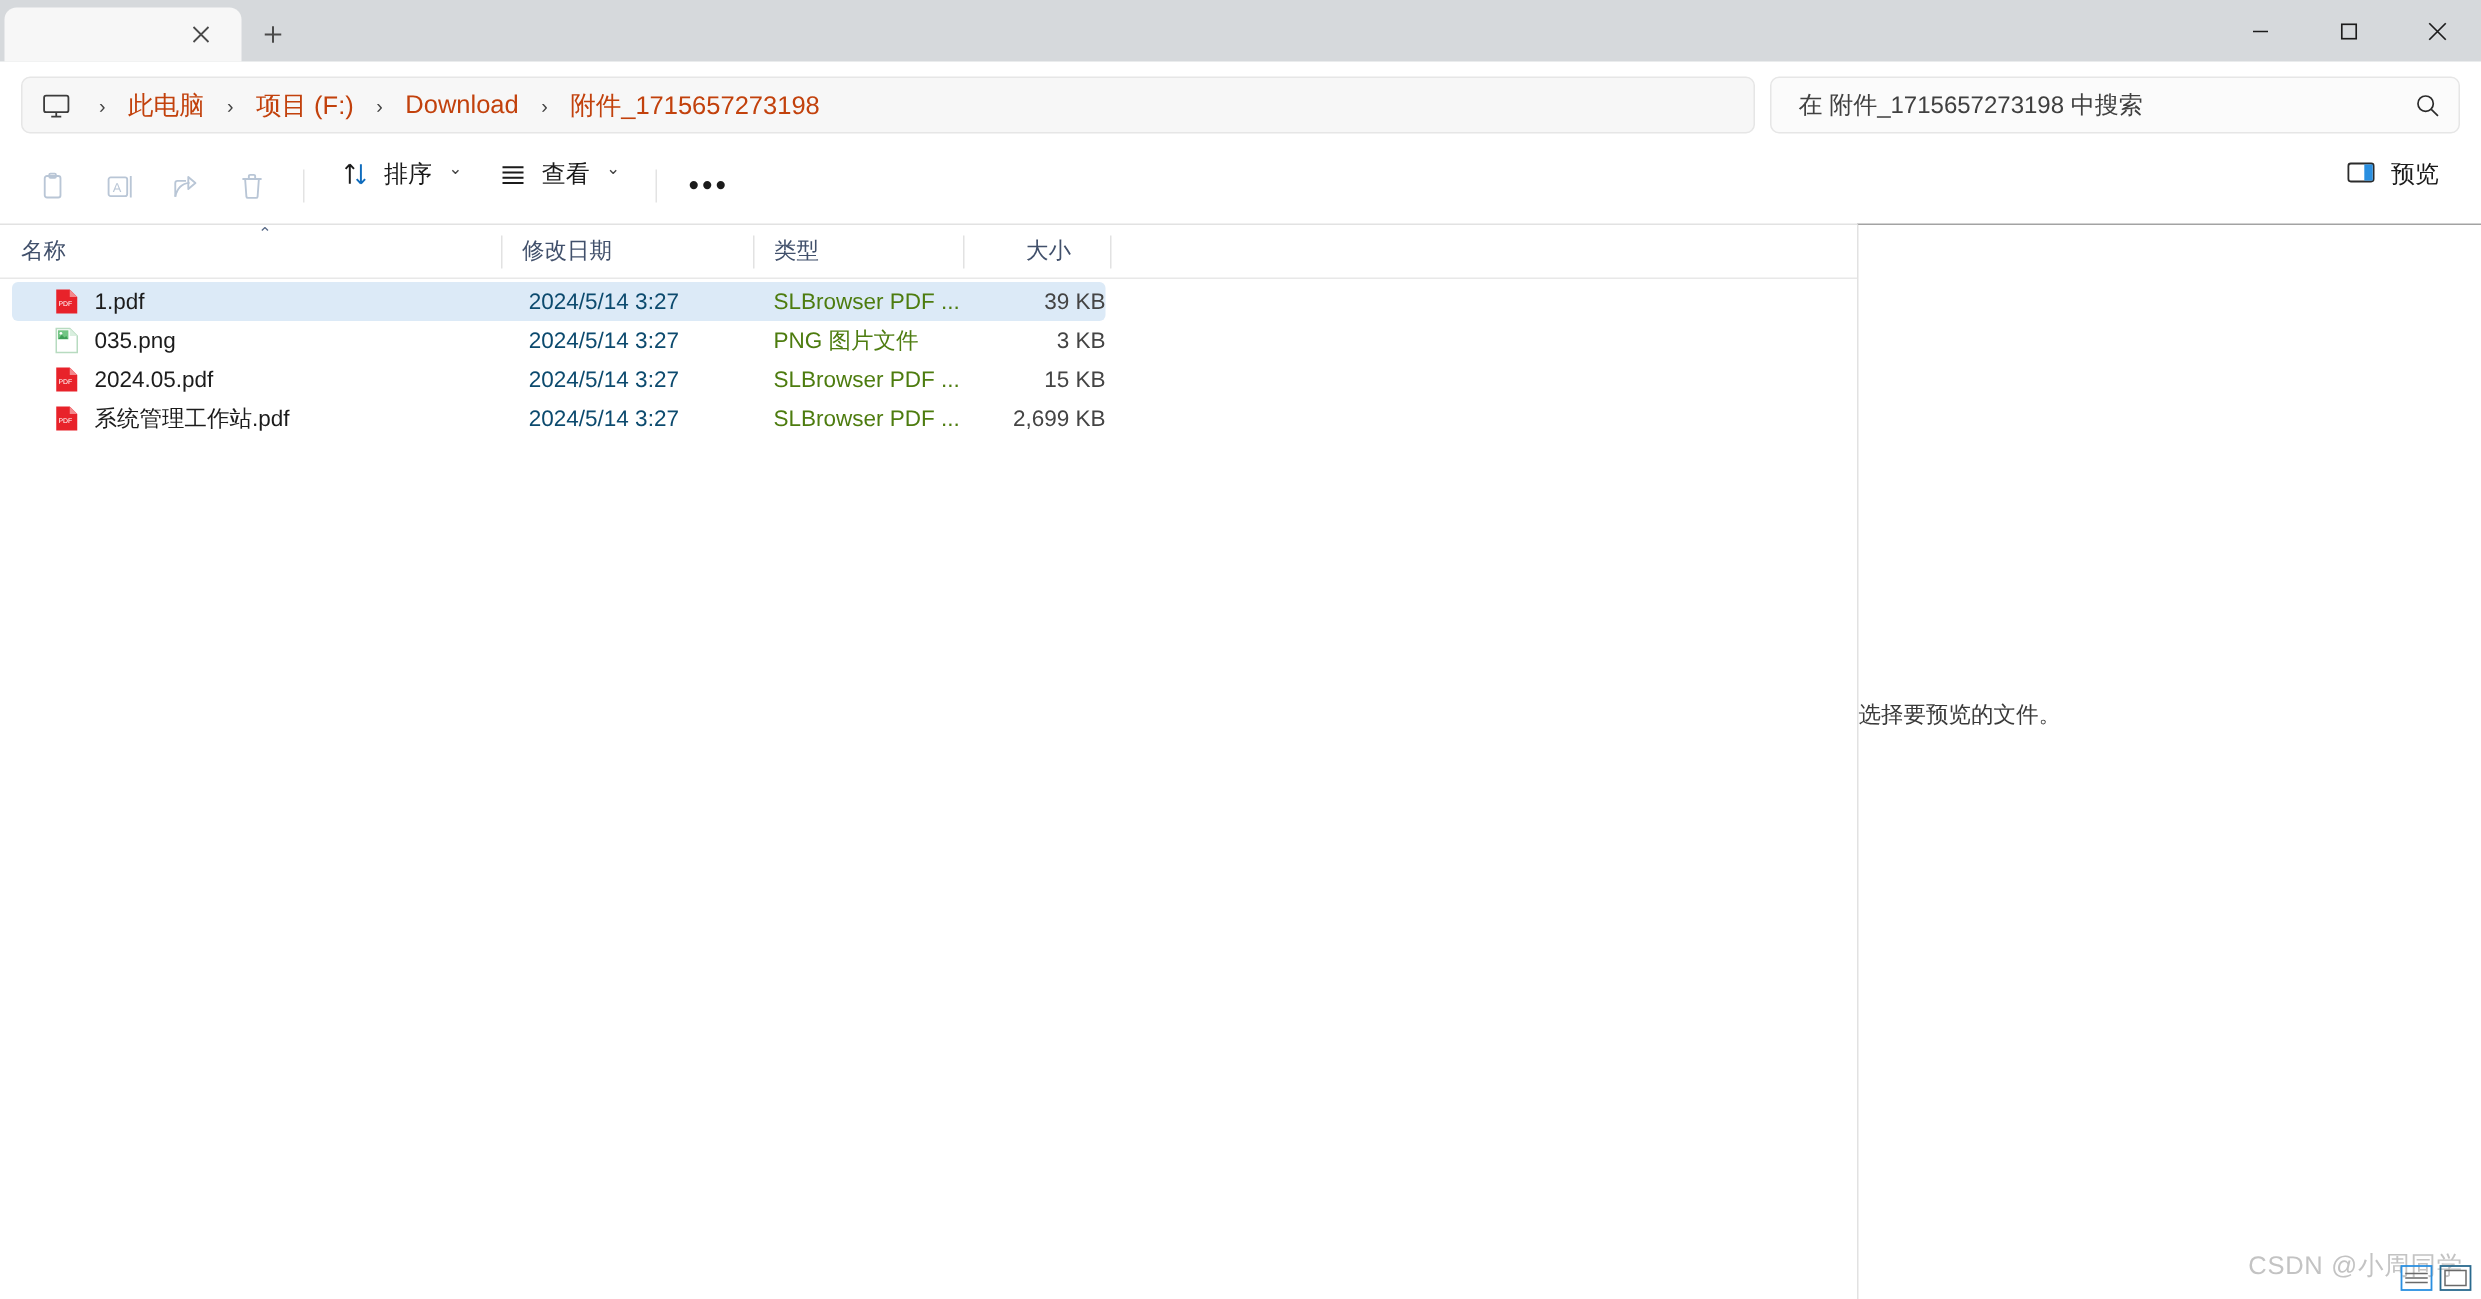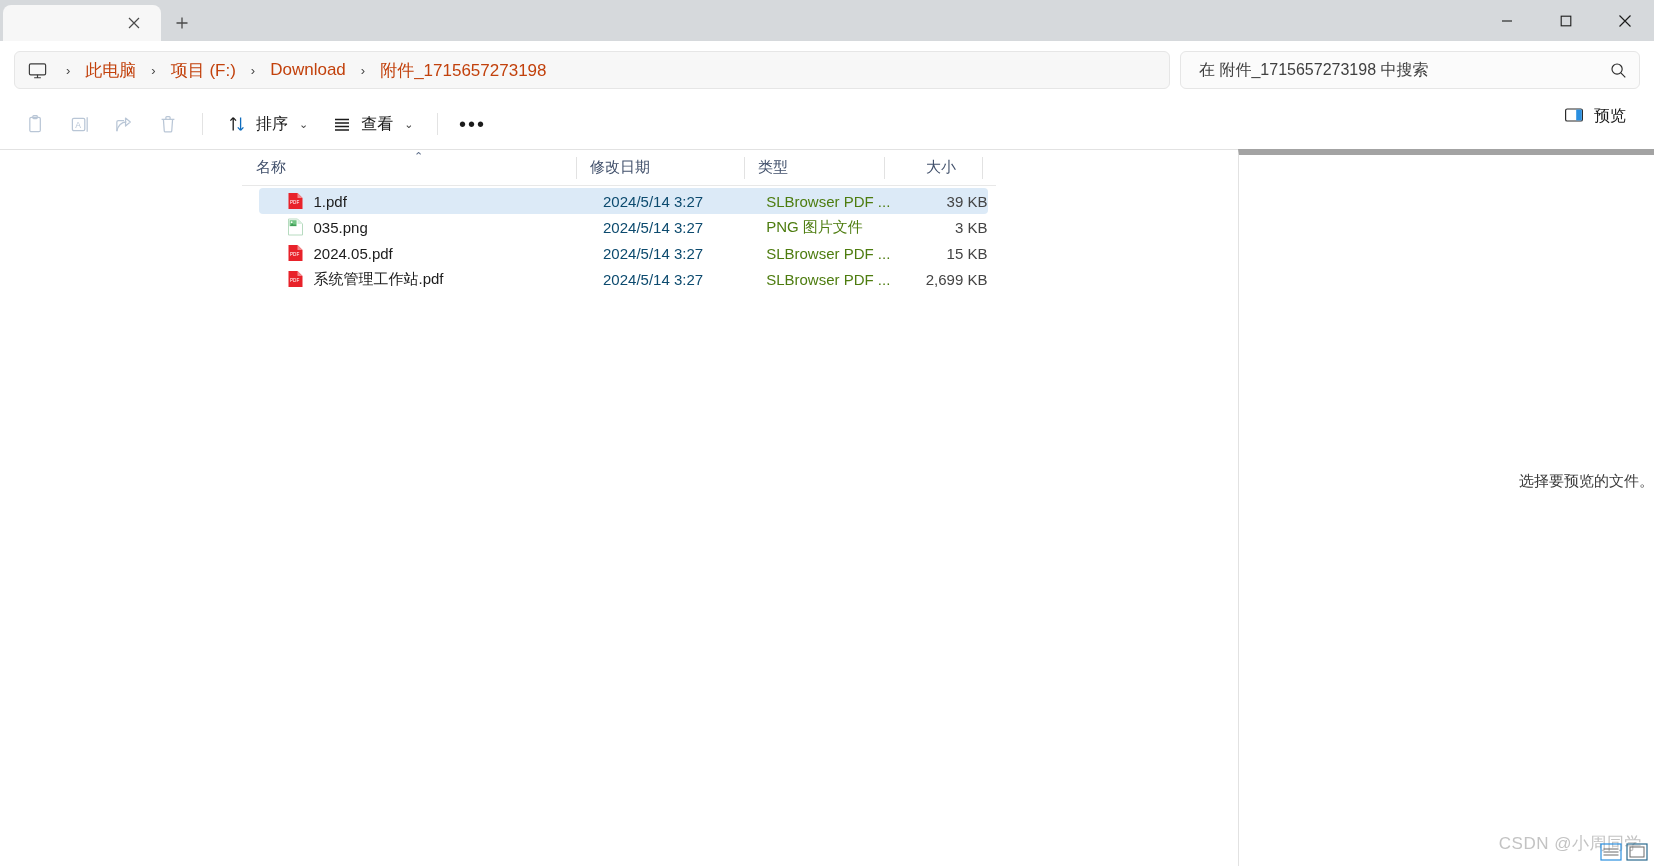--- a/index.html
+++ b/index.html
@@ -155,21 +155,20 @@
   }
   .cmd-sep {
     width: 1px;
     height: 22px;
     background: #e3e3e3;
     margin: 0 12px;
   }
   .cmd-btn {
     height: 36px;
     display: flex;
-    align-items: center;
     gap: 9px;
     padding: 0 12px;
     border-radius: 5px;
     font-size: 16px;
     color: #1b1b1b;
     white-space: nowrap;
   }
   .cmd-btn .caret { font-size: 11px; color: #444; margin-left: 2px; }
   .cmd-more {
     width: 44px;
@@ -200,21 +199,20 @@
     display: flex;
     min-height: 0;
     position: relative;
   }
   .filelist {
     width: 1238px;
     display: flex;
     flex-direction: column;
     border-top: 1px solid #e2e2e2;
     min-width: 0;
-    align-items: center;
   }
   .colheader {
     height: 36px;
     display: flex;
     align-items: center;
     border-bottom: 1px solid #e8e8e8;
     position: relative;
     flex: 0 0 auto;
   }
   .col {
@@ -271,24 +269,24 @@
     margin-left: 28px;
   }
   .cell-date { width: 168px; color: #0c4a6e; }
   .cell-type { width: 140px; color: #4d7c0f; overflow: hidden; white-space: nowrap; }
   .cell-size { width: 88px; text-align: right; color: #444; }
   .fileicon { width: 17px; height: 18px; flex: 0 0 auto; display: block; }
 
   .previewpane {
     flex: 1 1 auto;
     border-left: 1px solid #e2e2e2;
-    border-top: 6px solid #a3a3a3;
+    border-top: 1px solid #a3a3a3;
     display: flex;
     align-items: flex-start;
-    justify-content: flex-end;
+    justify-content: flex-start;
     position: relative;
     background: #ffffff;
   }
   .preview-msg {
     margin-top: 317px;
     font-size: 15px;
     color: #3a3a3a;
   }
 
   

